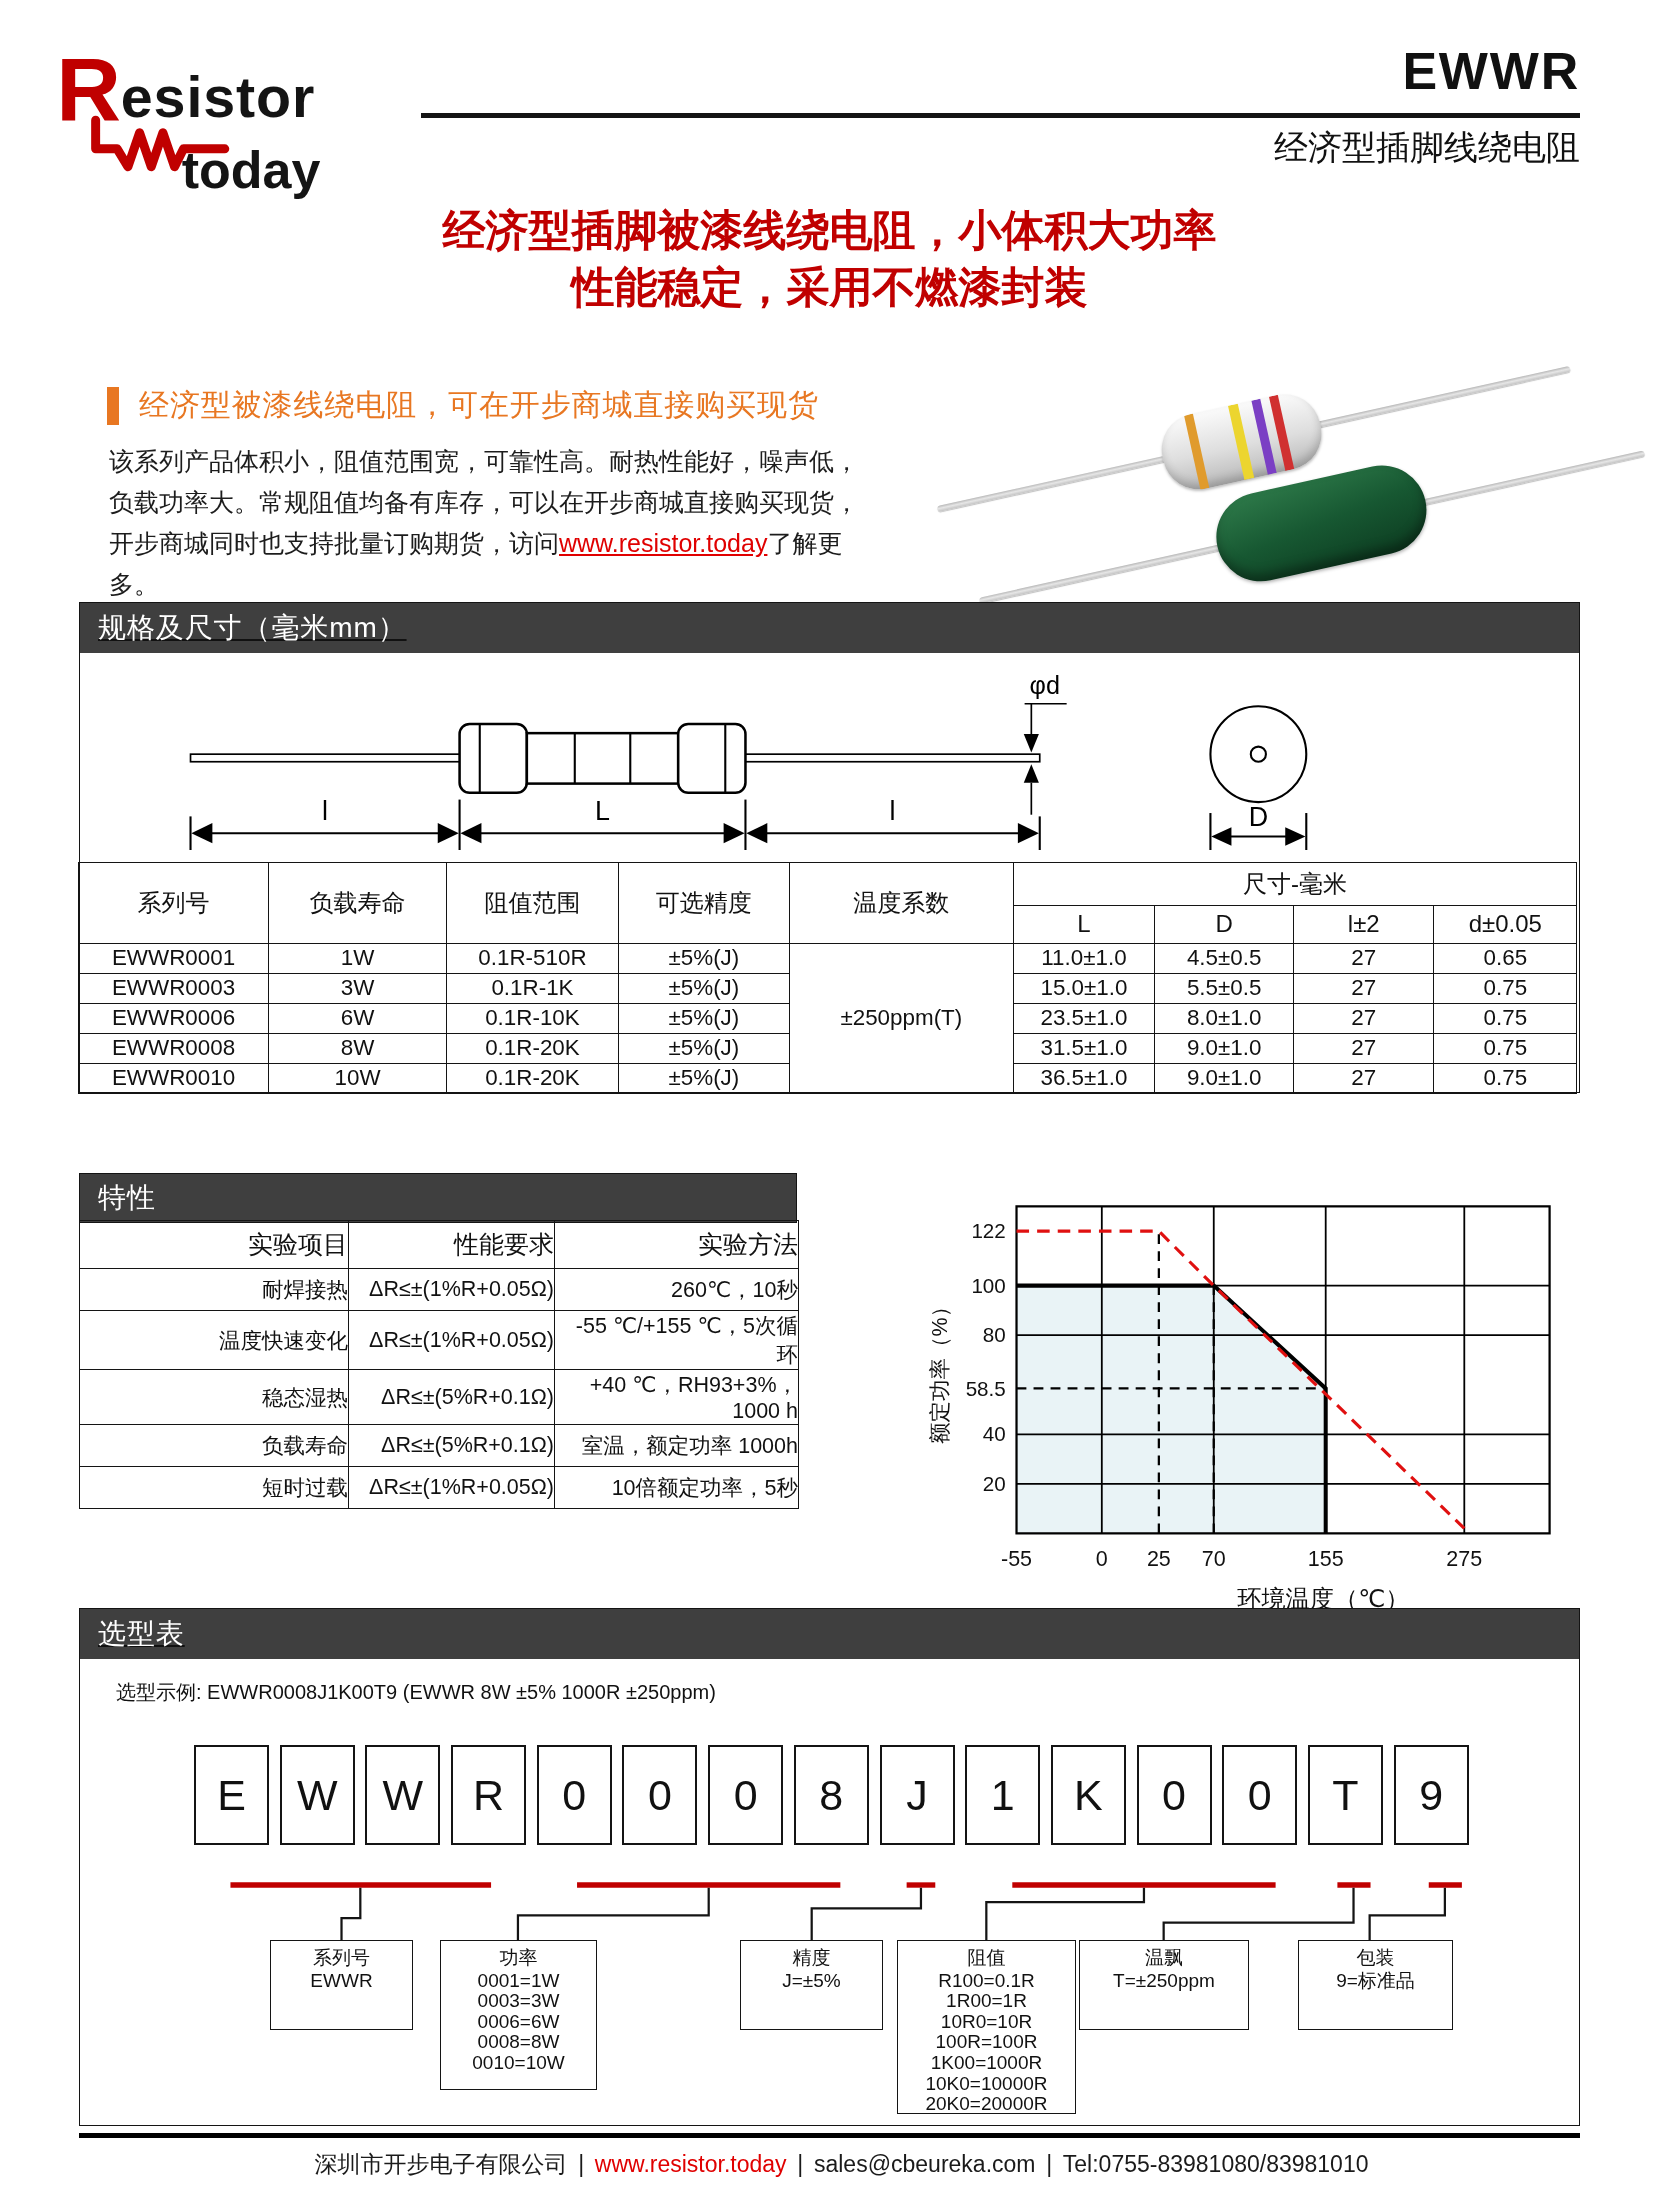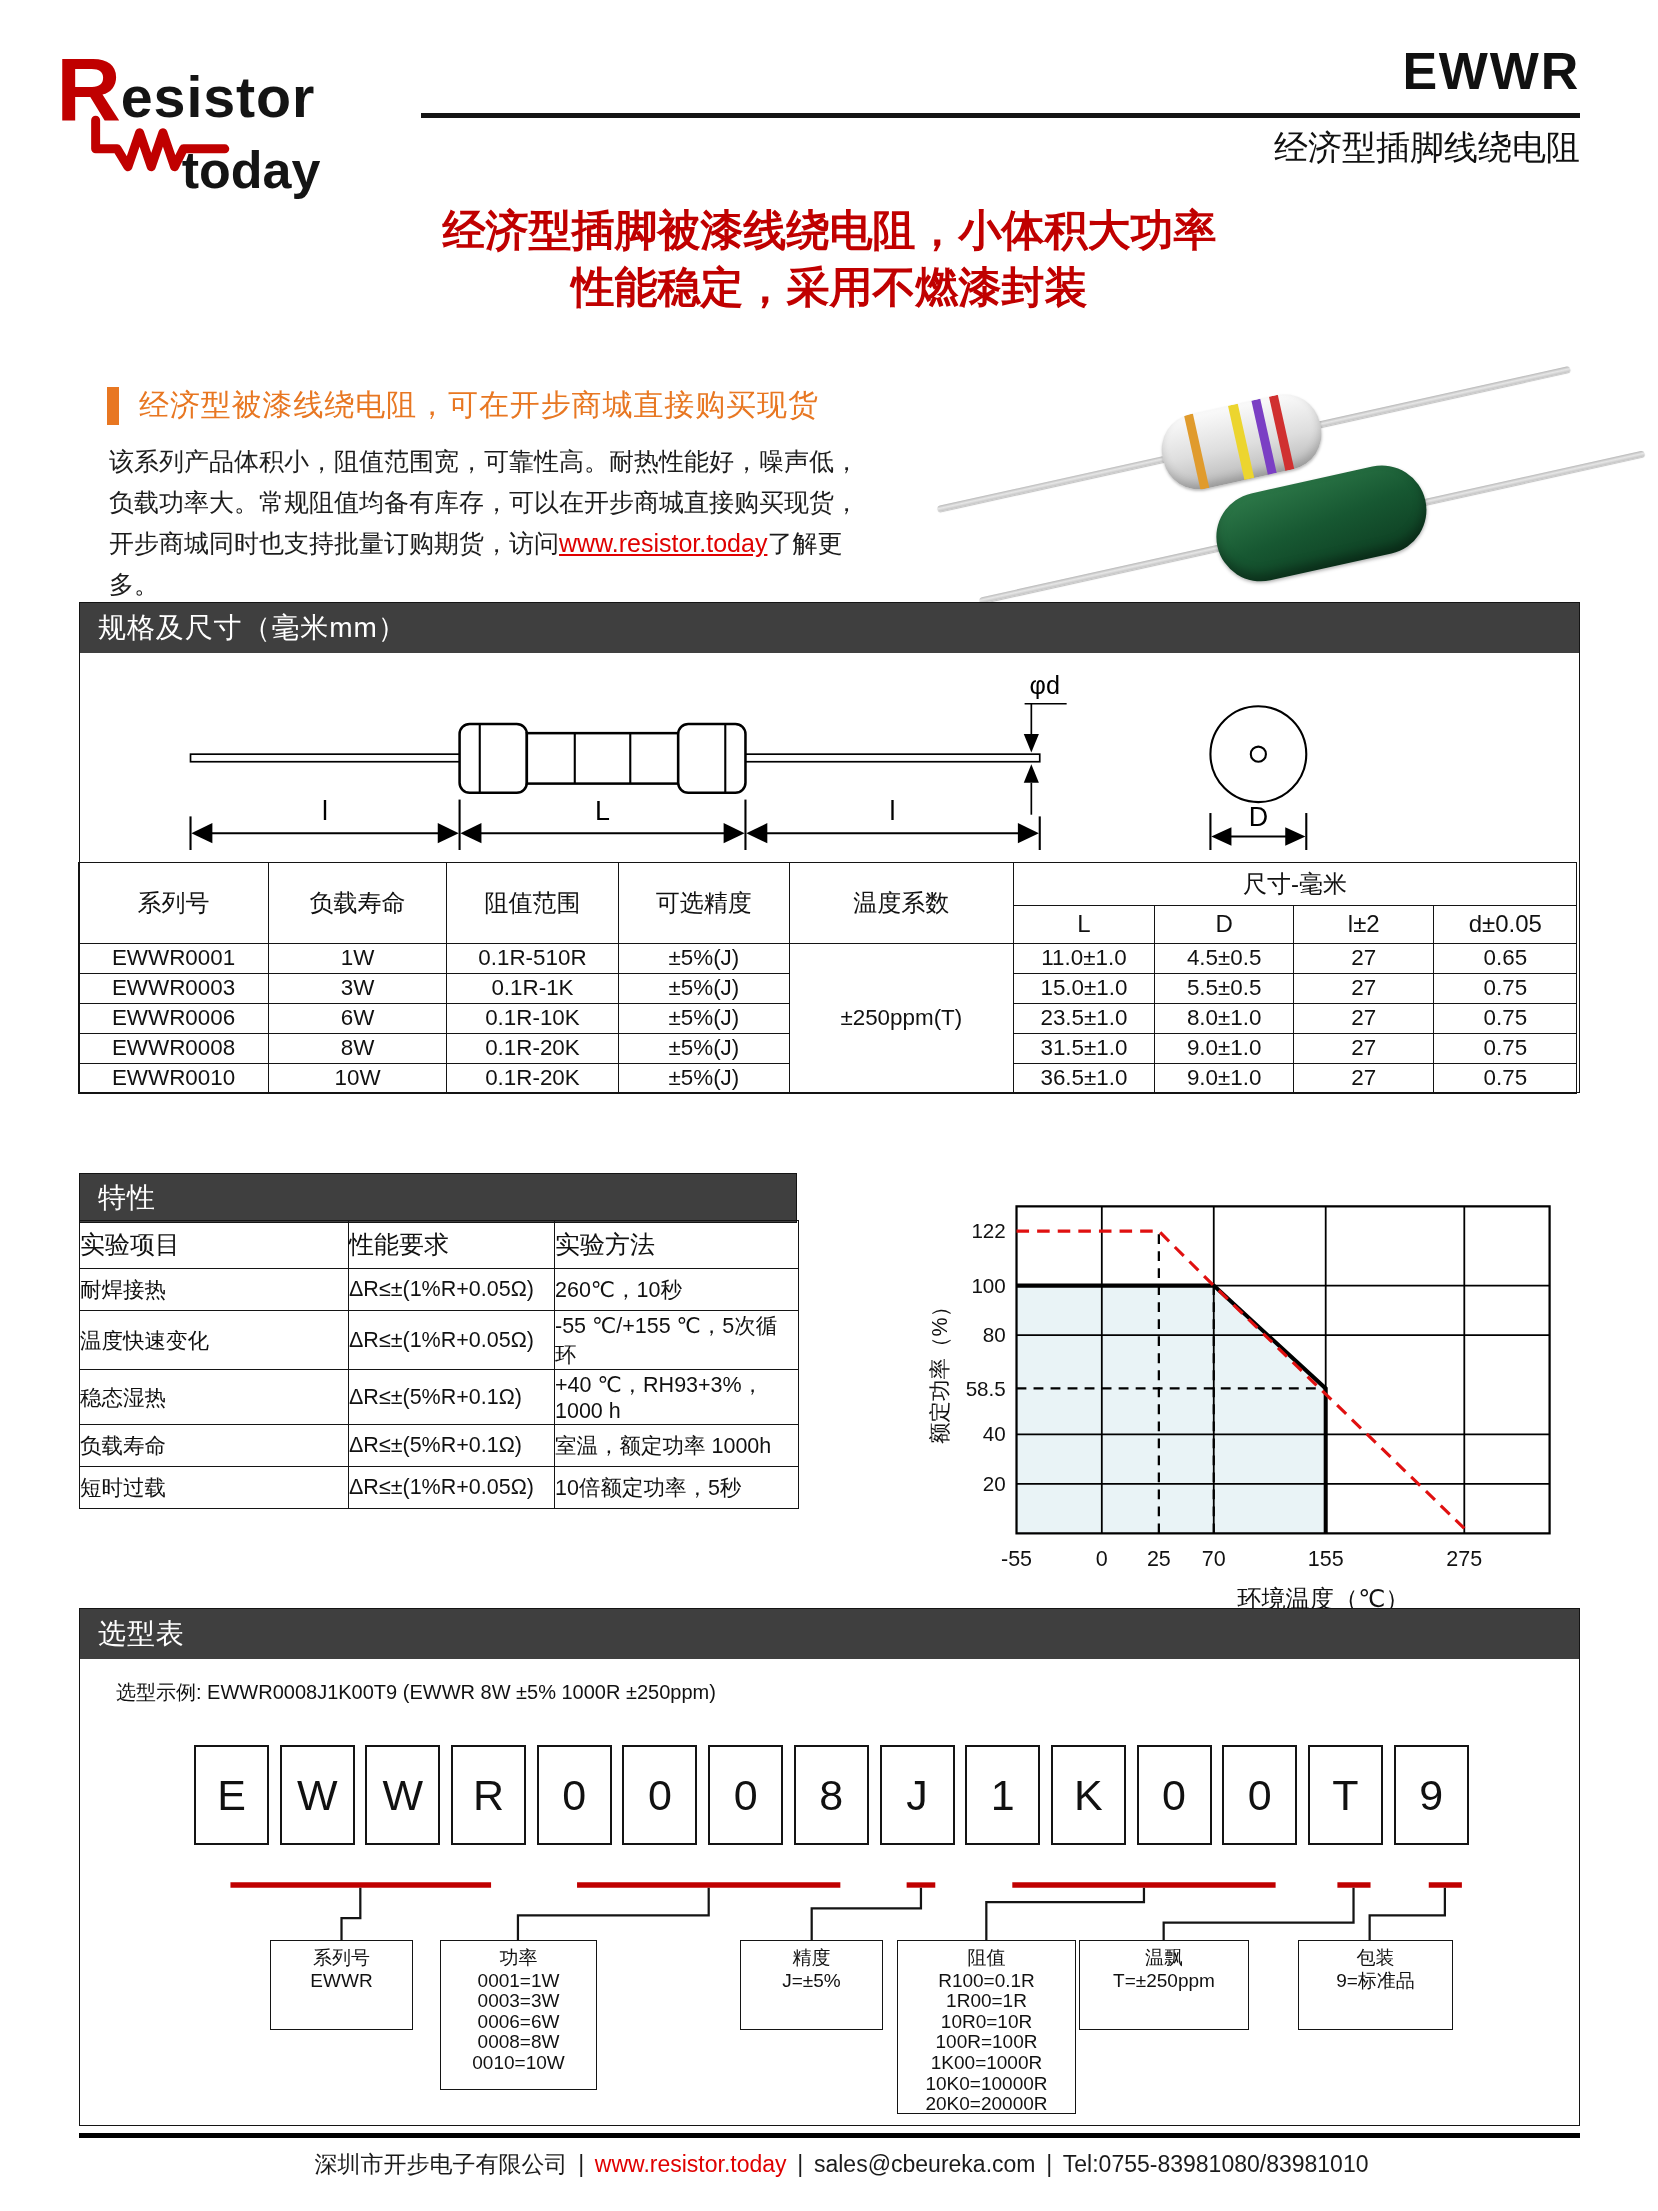--- a/index.html
+++ b/index.html
@@ -33,38 +33,38 @@
   
   .product-pic{position:absolute;left:905px;top:333px;width:716px;height:278px;}
   .res-wrap{position:absolute;transform:rotate(-12.5deg);}
   .res-lead{position:absolute;background:linear-gradient(180deg,#b9b9b9,#e6e6e6 45%,#c2c2c2);border-radius:3.6px;box-shadow:0 0.9px 0.9px rgba(0,0,0,.25);}
   .res-body{position:absolute;overflow:hidden;}
   .res-body.white{background:linear-gradient(180deg,#fbfbfb,#dedede 55%,#b9b9b9);border-radius:36px;box-shadow:inset 0 -5.4px 9px rgba(0,0,0,.18), 0 1.8px 2.7px rgba(0,0,0,.25);}
   .res-body.green{background:linear-gradient(170deg,#2f7c4b,#175832 50%,#0c3b20);border-radius:45px;box-shadow:inset 0 -7.2px 10.7px rgba(0,0,0,.35), 0 1.8px 3.6px rgba(0,0,0,.3);}
   .stripe{position:absolute;top:0;bottom:0;}
 
   
-  .section-box{position:absolute;border:1.8px solid #141414;background:#fff;}
+  .section-box{position:absolute;border:1.8px solid #141414;background:#fff;text-decoration:underline;}
   .section-bar{background:var(--bar-dark);color:#fff;font-size:28px;letter-spacing:0.9px;
                height:50px;display:flex;align-items:center;padding-left:18px;}
 
   
   #spec-section{left:79px;top:602px;width:1501px;height:491px;}
   #dim-diagram{display:block;margin:7.2px auto 0 85px;}
   .spec-table{position:absolute;left:-1.8px;right:-1.8px;bottom:-1.8px;border-collapse:collapse;table-layout:fixed;font-size:22.4px;}
   .spec-table th,.spec-table td{border:1.8px solid #141414;text-align:center;font-weight:normal;}
   .spec-table thead tr:first-child th{height:43px;}
   .spec-table thead tr:last-child th{height:38px;}
   .spec-table thead th{font-size:24px;}
   .spec-table tbody td{height:30px;}
 
   
   #char-bar{position:absolute;left:79px;top:1173px;width:718px;border:1.8px solid #141414;}
   .char-table{position:absolute;left:79px;top:1220px;border-collapse:collapse;table-layout:fixed;font-size:21.5px;}
-  .char-table th,.char-table td{border:1.8px solid #141414;text-align:left;font-weight:normal;}
+  .char-table th,.char-table td{border:1.8px solid #141414;text-align:right;font-weight:normal;}
   .char-table th{height:48px;font-size:25px;}
   .char-table td{height:42px;}
 
   
   #chart-wrap{position:absolute;left:909px;top:1175px;width:663px;height:439px;}
   #derating-chart text{fill:#111;font-family:"Liberation Sans","DejaVu Sans",sans-serif;}
 
   
   #sel-section{left:79px;top:1608px;width:1501px;height:518px;}
   .sel-example{position:absolute;left:36px;top:70px;font-size:20px;}

